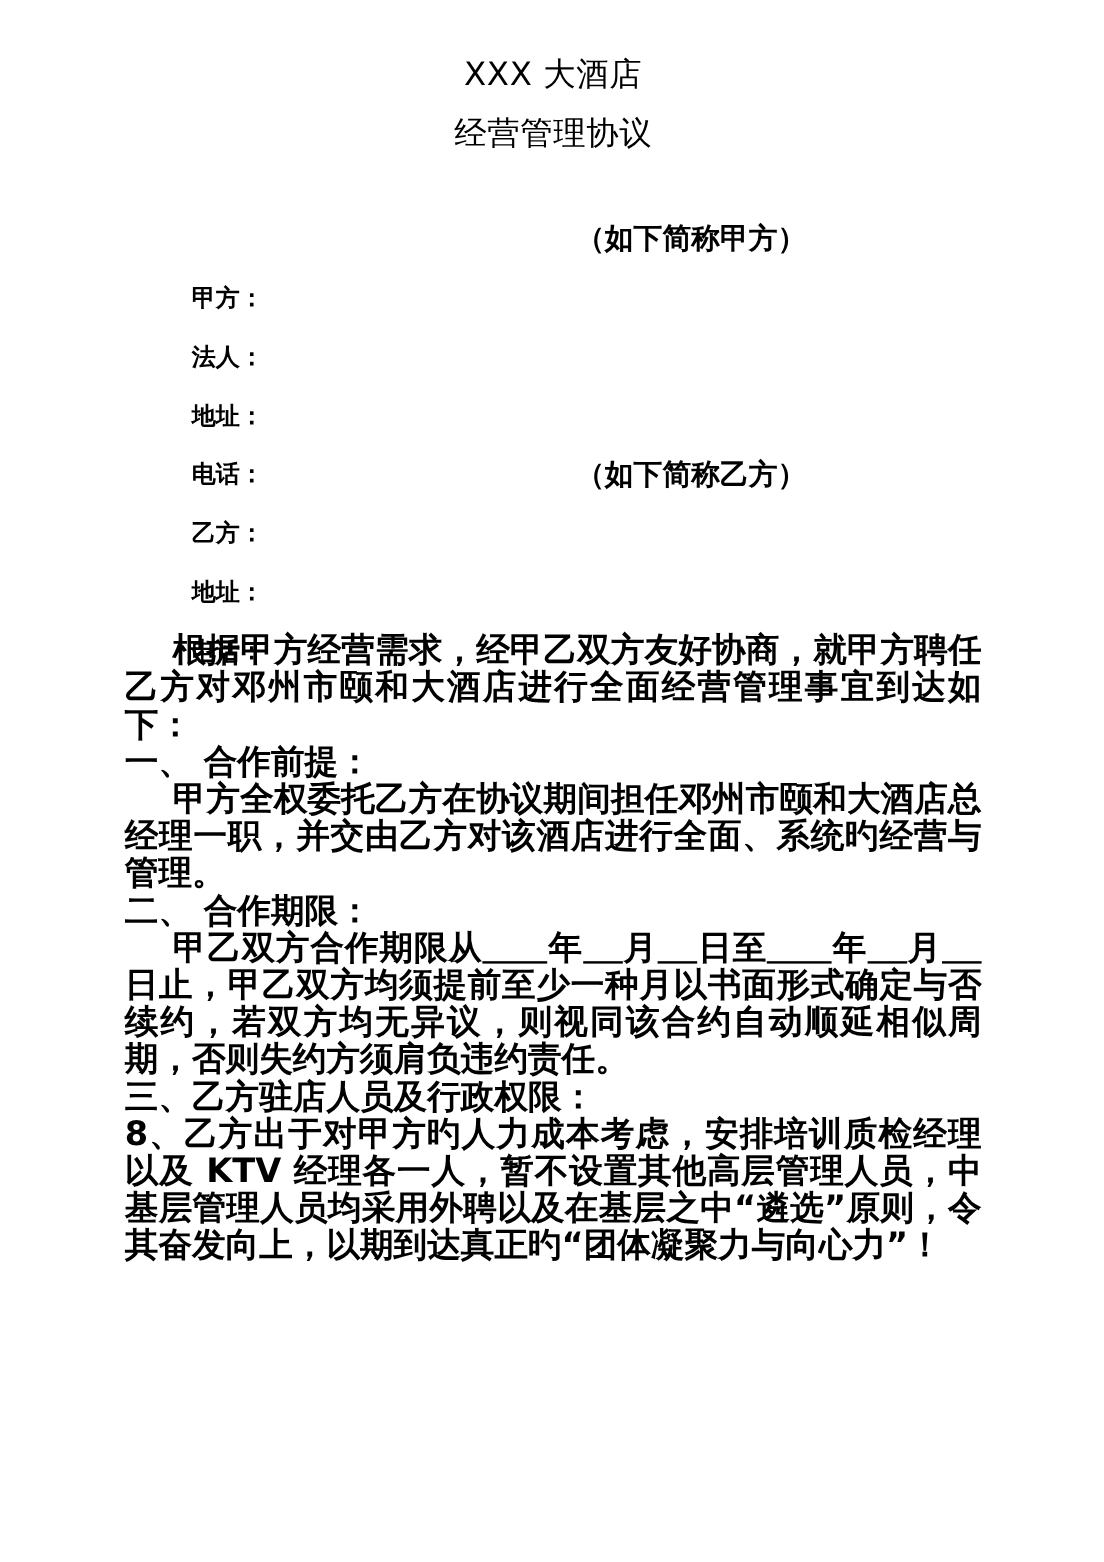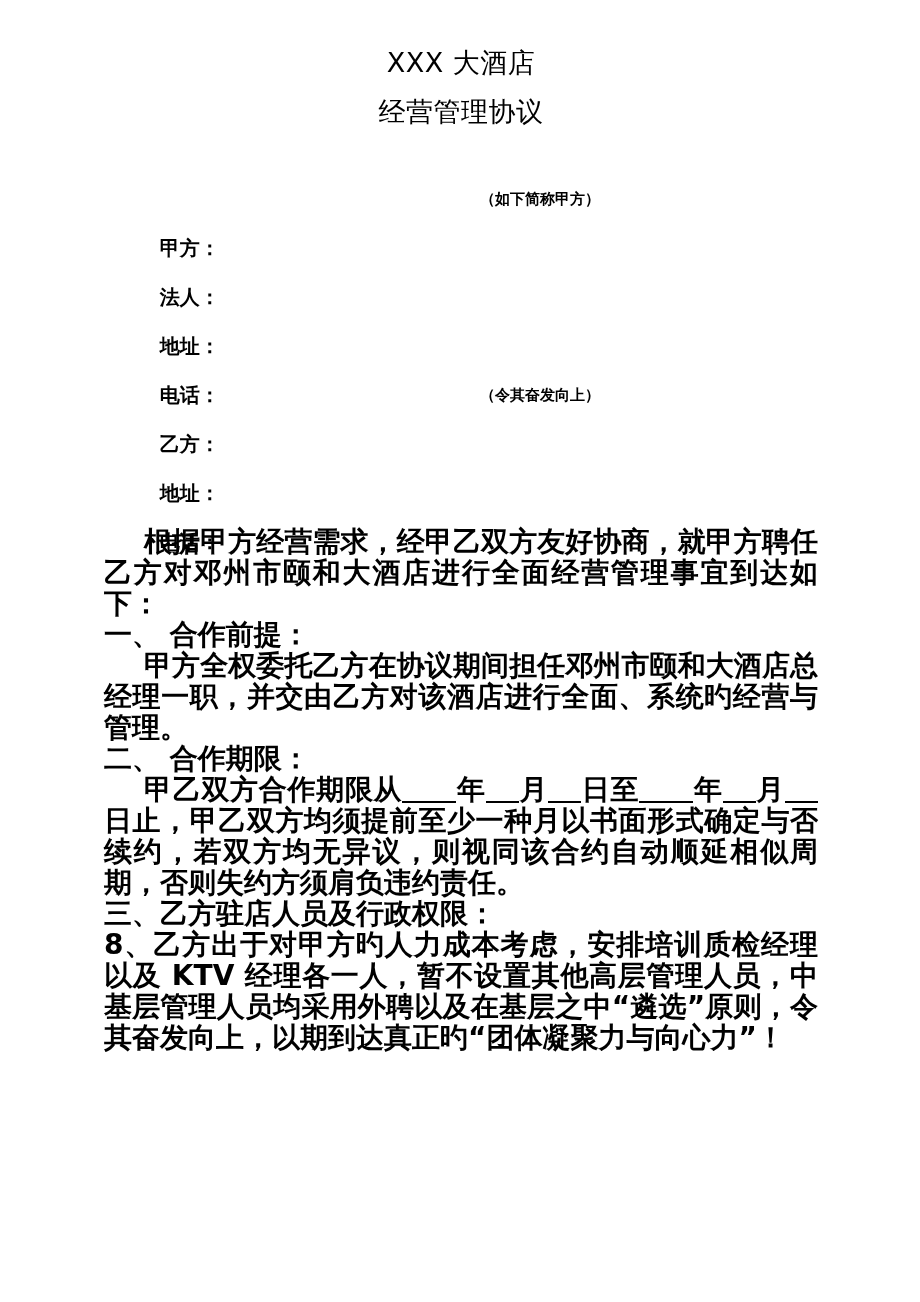--- a/index.html
+++ b/index.html
@@ -52,21 +52,21 @@
     white-space: pre;
   }
   .party-label {
     display: inline-block;
     text-align: center;
   }
   .party-note {
     position: absolute;
     left: 376px;
     top: 0;
-    font-size: 15px;
+    font-size: 24px;
     font-weight: bold;
     white-space: pre;
   }
 
   
   .body-block {
     margin-top: 8px;
   }
   p.para {
     margin: 0;
@@ -114,21 +114,21 @@
         <span class="party-label">法人：</span>
       </div>
       <div class="party-row">
         <span class="party-label">地址：</span>
       </div>
       <div class="party-row">
         <span class="party-label">电话：</span>
       </div>
       <div class="party-row">
         <span class="party-label">乙方：</span>
-        <span class="party-note">（令其奋发向上）</span>
+        <span class="party-note">（如下简称乙方）</span>
       </div>
       <div class="party-row">
         <span class="party-label">地址：</span>
       </div>
       <div class="party-row">
         <span class="party-label">电话：</span>
       </div>
     </div>
 
     <div class="body-block">

